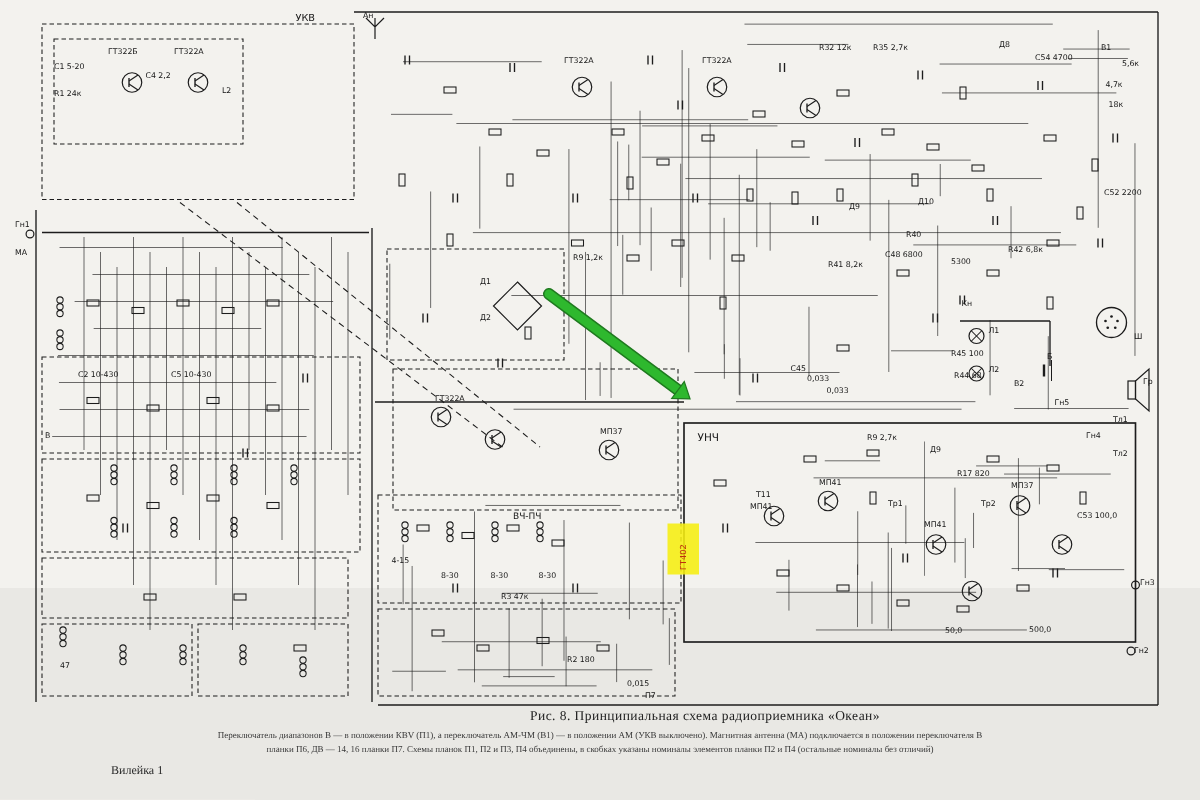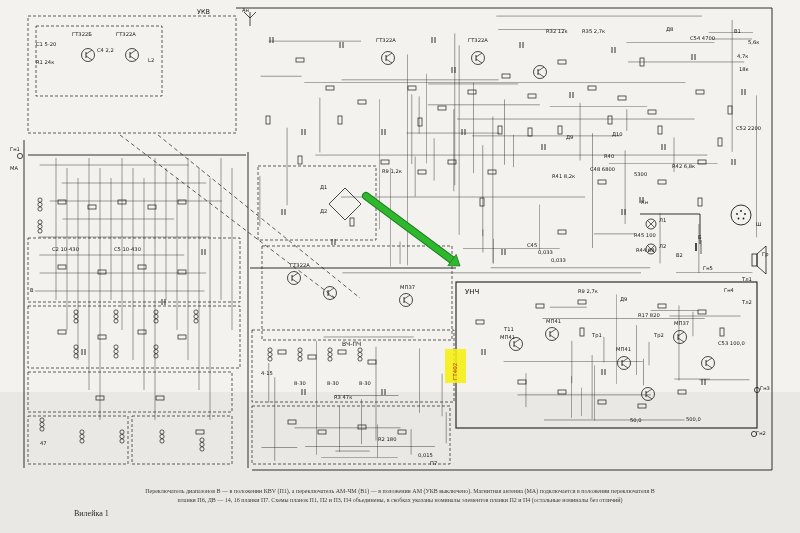--- a/index.html
+++ b/index.html
@@ -641,16 +641,17 @@
         <text x="418" y="457" fill="#161616" font-size="5.2" font-family="DejaVu Sans,sans-serif">0,015</text>
         <text x="430" y="465" fill="#161616" font-size="5.2" font-family="DejaVu Sans,sans-serif">П7</text>
         <text x="40" y="445" fill="#161616" font-size="5.2" font-family="DejaVu Sans,sans-serif">47</text>
       </g>
     <g id="layer-annotation">
         <line x1="366" y1="196" x2="452" y2="260" stroke="#1f7a1f" stroke-width="8" stroke-linecap="round"></line>
         <line x1="366" y1="196" x2="452" y2="260" stroke="#2eb82e" stroke-width="6" stroke-linecap="round"></line>
         <polygon points="460.02233221274025,265.97010769320207 447.82092461475855,265.6156325489182 456.17907538524145,254.38436745108183" fill="#2eb82e" stroke="#1f7a1f" stroke-width="0.8"></polygon>
       </g>
   </svg>
+  <div class="caption">Рис. 8. Принципиальная схема радиоприемника «Океан»</div>
   <div class="fn fn1">Переключатель диапазонов В — в положении КВV (П1), а переключатель АМ-ЧМ (В1) — в положении АМ (УКВ выключено). Магнитная антенна (МА) подключается в положении переключателя В</div>
   <div class="fn fn2">планки П6, ДВ — 14, 16 планки П7. Схемы планок П1, П2 и П3, П4 объединены, в скобках указаны номиналы элементов планки П2 и П4 (остальные номиналы без отличий)</div>
   <div class="footer">Вилейка 1</div>
 </div>
 
 </body></html>

